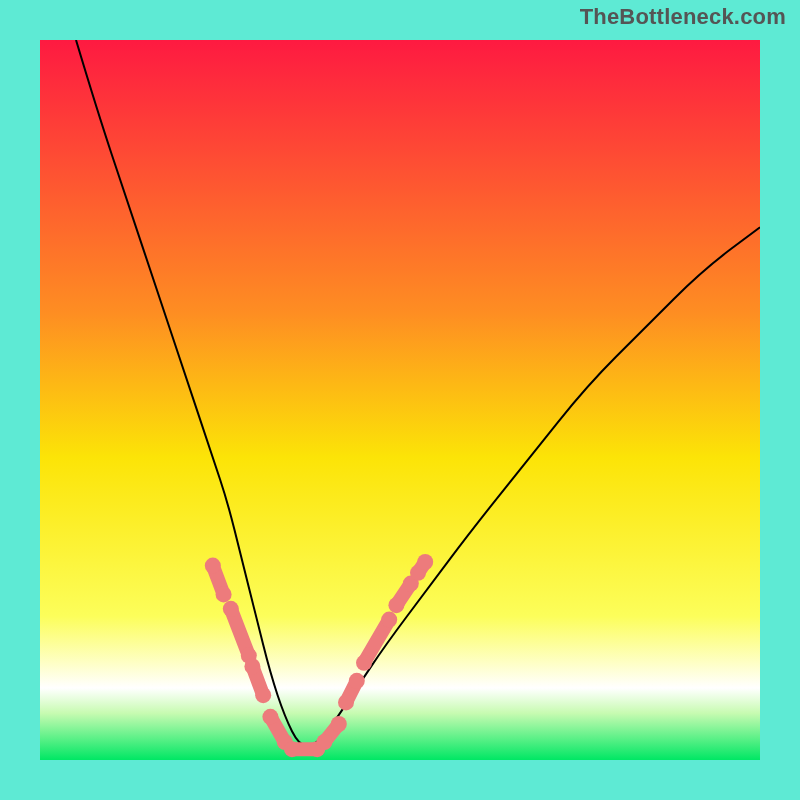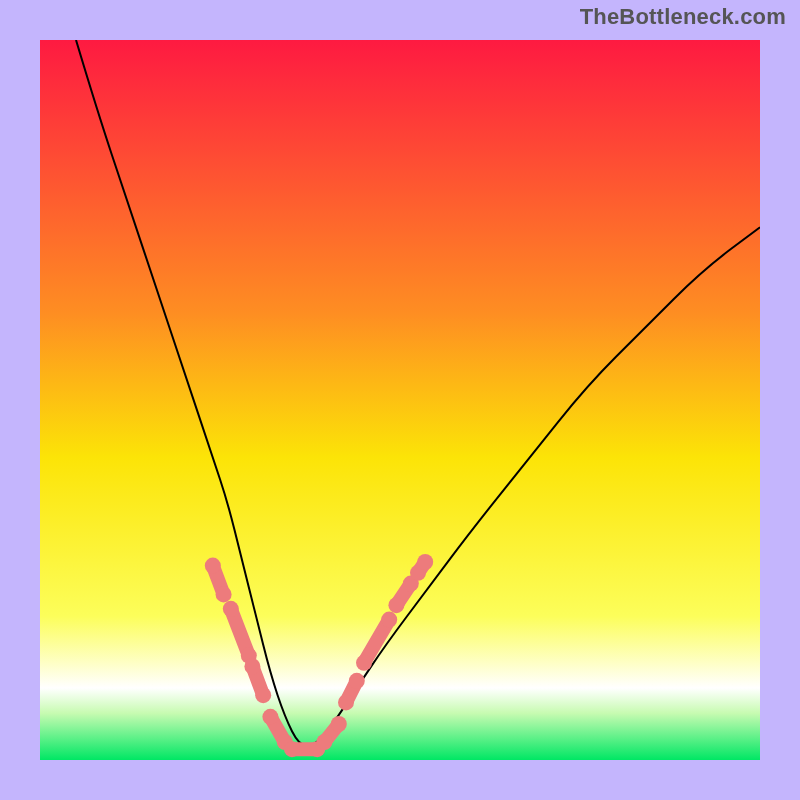--- a/index.html
+++ b/index.html
@@ -8,21 +8,21 @@
     width: 800px;
     height: 800px;
     overflow: hidden;
     font-family: Arial, Helvetica, sans-serif;
     background: #000;
   }
   .frame {
     position: relative;
     width: 800px;
     height: 800px;
-    background: #c4b5fd;
+    background: #5eead4;
   }
   .attribution {
     position: absolute;
     top: 4px;
     right: 14px;
     color: #555;
     font-size: 22px;
     font-weight: 600;
     letter-spacing: 0.2px;
   }

